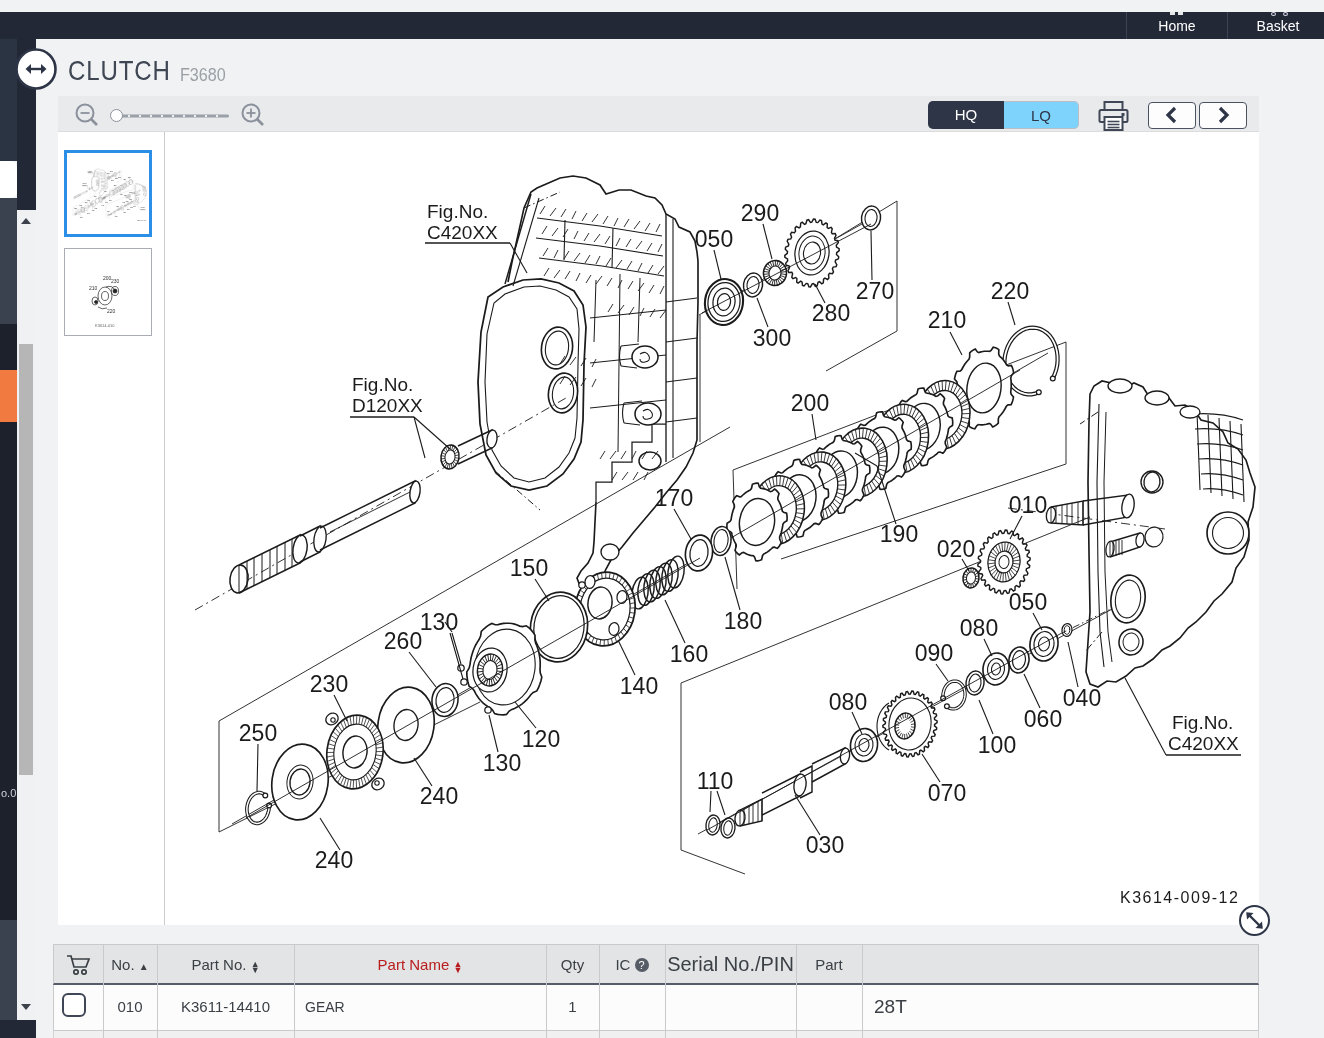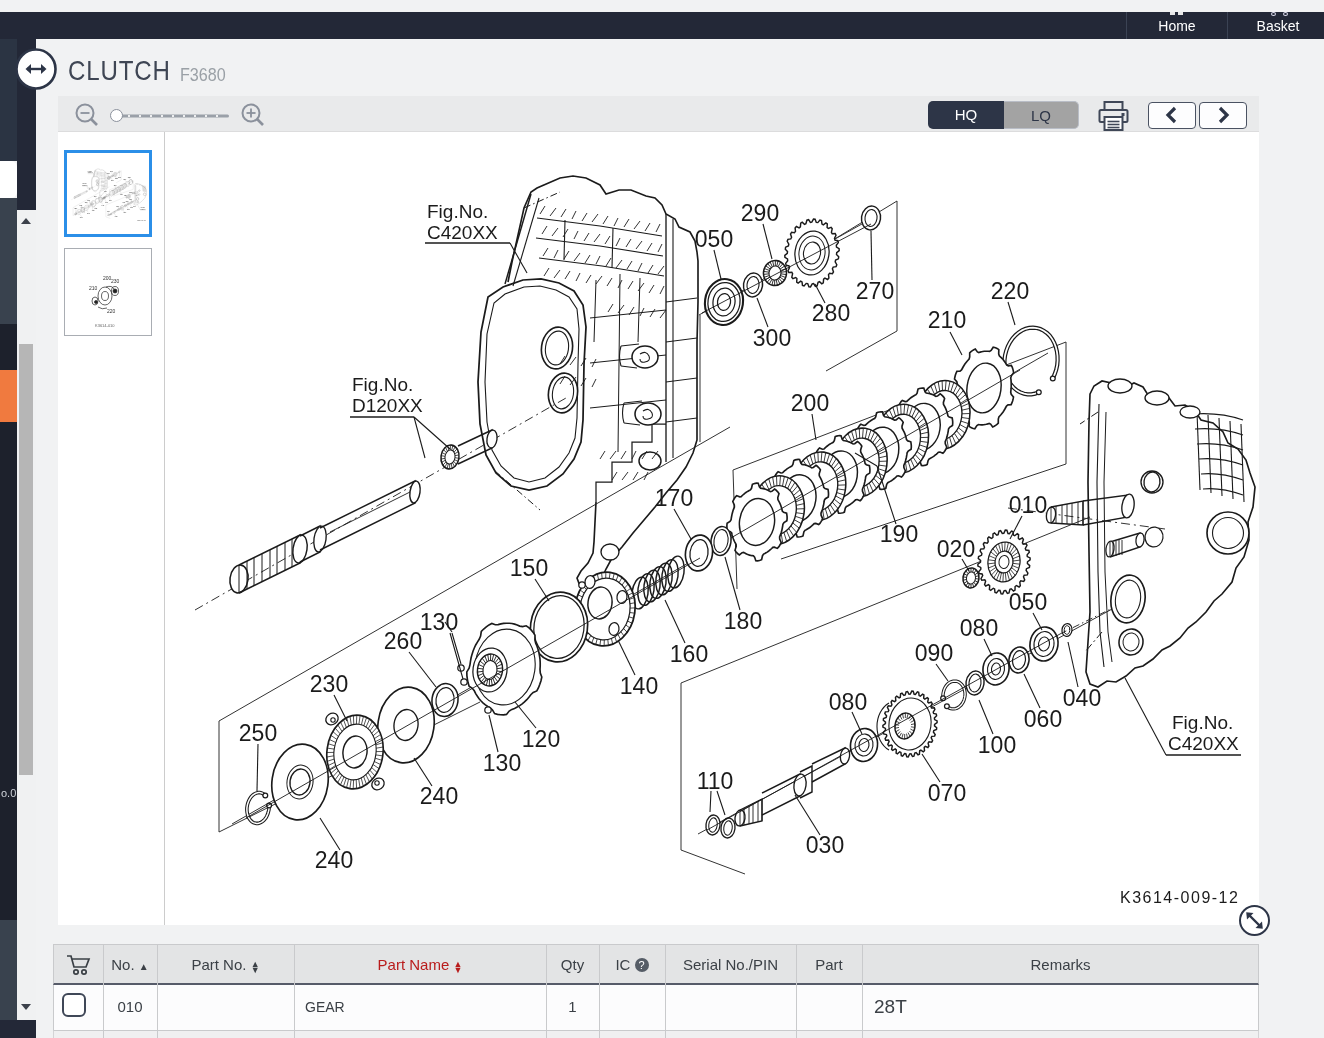--- a/index.html
+++ b/index.html
@@ -62,21 +62,21 @@
       <i style="position:absolute;left:41px;top:0.8px;width:1.6px;height:1.6px;background:#fff;border-radius:50%"></i>
       <i style="position:absolute;left:52px;top:0.8px;width:1.6px;height:1.6px;background:#fff;border-radius:50%"></i>
       <i style="position:absolute;left:63px;top:0.8px;width:1.6px;height:1.6px;background:#fff;border-radius:50%"></i>
       <i style="position:absolute;left:74px;top:0.8px;width:1.6px;height:1.6px;background:#fff;border-radius:50%"></i>
       <i style="position:absolute;left:85px;top:0.8px;width:1.6px;height:1.6px;background:#fff;border-radius:50%"></i>
       <i style="position:absolute;left:96px;top:0.8px;width:1.6px;height:1.6px;background:#fff;border-radius:50%"></i>
 </div>
 <div class="a" style="left:110px;top:97px;width:13px;height:13px;background:#fff;border:1.6px solid #8b919c;border-radius:50%"></div>
 
 <div class="a" style="left:928px;top:89px;width:76px;height:28px;background:#2d3547;border-radius:5px 0 0 5px;color:#fff;font-size:15px;text-align:center;line-height:28px">HQ</div>
-<div class="a" style="left:1004px;top:89px;width:75px;height:28px;background:#a3a3a3;border:1px solid #b9bdc6;border-left:none;border-radius:0 5px 5px 0;color:#2d3547;font-size:15px;text-align:center;line-height:27px">LQ</div>
+<div class="a" style="left:1004px;top:89px;width:75px;height:28px;background:#7dd3fc;border:1px solid #b9bdc6;border-left:none;border-radius:0 5px 5px 0;color:#2d3547;font-size:15px;text-align:center;line-height:27px">LQ</div>
 
 <svg class="a" style="left:1097px;top:88px" width="34" height="33" viewBox="0 0 34 33">
 <g fill="none" stroke="#3f4757" stroke-width="2">
 <rect x="7.5" y="2" width="18" height="8"></rect>
 <rect x="2.5" y="10" width="28" height="12" rx="1.5"></rect>
 <rect x="7.5" y="17" width="18" height="13" fill="#fff"></rect>
 <line x1="10.5" y1="21.5" x2="22.5" y2="21.5" stroke-width="1.6"></line>
 <line x1="10.5" y1="24.5" x2="22.5" y2="24.5" stroke-width="1.6"></line>
 <line x1="10.5" y1="27.5" x2="22.5" y2="27.5" stroke-width="1.6"></line>
 </g>
@@ -1040,22 +1040,22 @@
 <path d="M1,3 L5,3 L8,14 L20,14 L23,6 L6,6"></path>
 <circle cx="10" cy="19" r="2.2"></circle>
         <circle cx="18" cy="19" r="2.2"></circle>
 </g>
 </svg>
 <div class="a" style="left:103px;top:932px;width:54px;height:41px;color:#3b4046;font-size:15px;text-align:center;line-height:41px">No.&nbsp;<span style="font-size:10px">▲</span></div>
 <div class="a" style="left:157px;top:932px;width:137px;height:41px;color:#3b4046;font-size:15px;text-align:center;line-height:41px">Part No. <span style="display:inline-block;vertical-align:-3px;line-height:6px;font-size:9px;letter-spacing:0">▲<br>▼</span></div>
 <div class="a" style="left:294px;top:932px;width:252px;height:41px;color:#b91c1c;font-size:15px;text-align:center;line-height:41px">Part Name <span style="display:inline-block;vertical-align:-3px;line-height:6px;font-size:9px;letter-spacing:0">▲<br>▼</span></div>
 <div class="a" style="left:546px;top:932px;width:53px;height:41px;color:#3b4046;font-size:15px;text-align:center;line-height:41px">Qty</div>
 <div class="a" style="left:599px;top:932px;width:66px;height:41px;color:#3b4046;font-size:15px;text-align:center;line-height:41px">IC <span style="display:inline-block;width:14px;height:14px;border-radius:50%;background:#555c66;color:#fff;font-size:11px;line-height:14px;vertical-align:1px">?</span></div>
-<div class="a" style="left:665px;top:932px;width:131px;height:41px;color:#3b4046;font-size:15px;text-align:center;line-height:41px">Serial No./PIN</div>
+<div class="a" style="left:665px;top:932px;width:131px;height:41px;color:#3b4046;font-size:20px;text-align:center;line-height:41px">Serial No./PIN</div>
 <div class="a" style="left:796px;top:932px;width:66px;height:41px;color:#3b4046;font-size:15px;text-align:center;line-height:41px">Part</div>
-<div class="a" style="left:862px;top:932px;width:397px;height:41px;color:#3b4046;font-size:15px;text-align:center;line-height:41px">Remarks</div>
 
 <div class="a" style="left:62px;top:981px;width:24px;height:24px;background:#fff;border:2px solid #3f4757;border-radius:6px"></div>
 <div class="a" style="left:103px;top:973px;width:54px;height:44px;color:#3b4046;font-size:15px;text-align:center;line-height:44px">010</div>
+<div class="a" style="left:157px;top:973px;width:137px;height:44px;color:#3b4046;font-size:15px;text-align:center;line-height:44px">K3611-14410</div>
 <div class="a" style="left:305px;top:973px;color:#3b4046;font-size:14px;line-height:44px">GEAR</div>
 <div class="a" style="left:546px;top:973px;width:53px;height:44px;color:#3b4046;font-size:15px;text-align:center;line-height:44px">1</div>
 <div class="a" style="left:874px;top:973px;color:#3b4046;font-size:19px;line-height:44px">28T</div>
 
 </div>
 </body></html>

